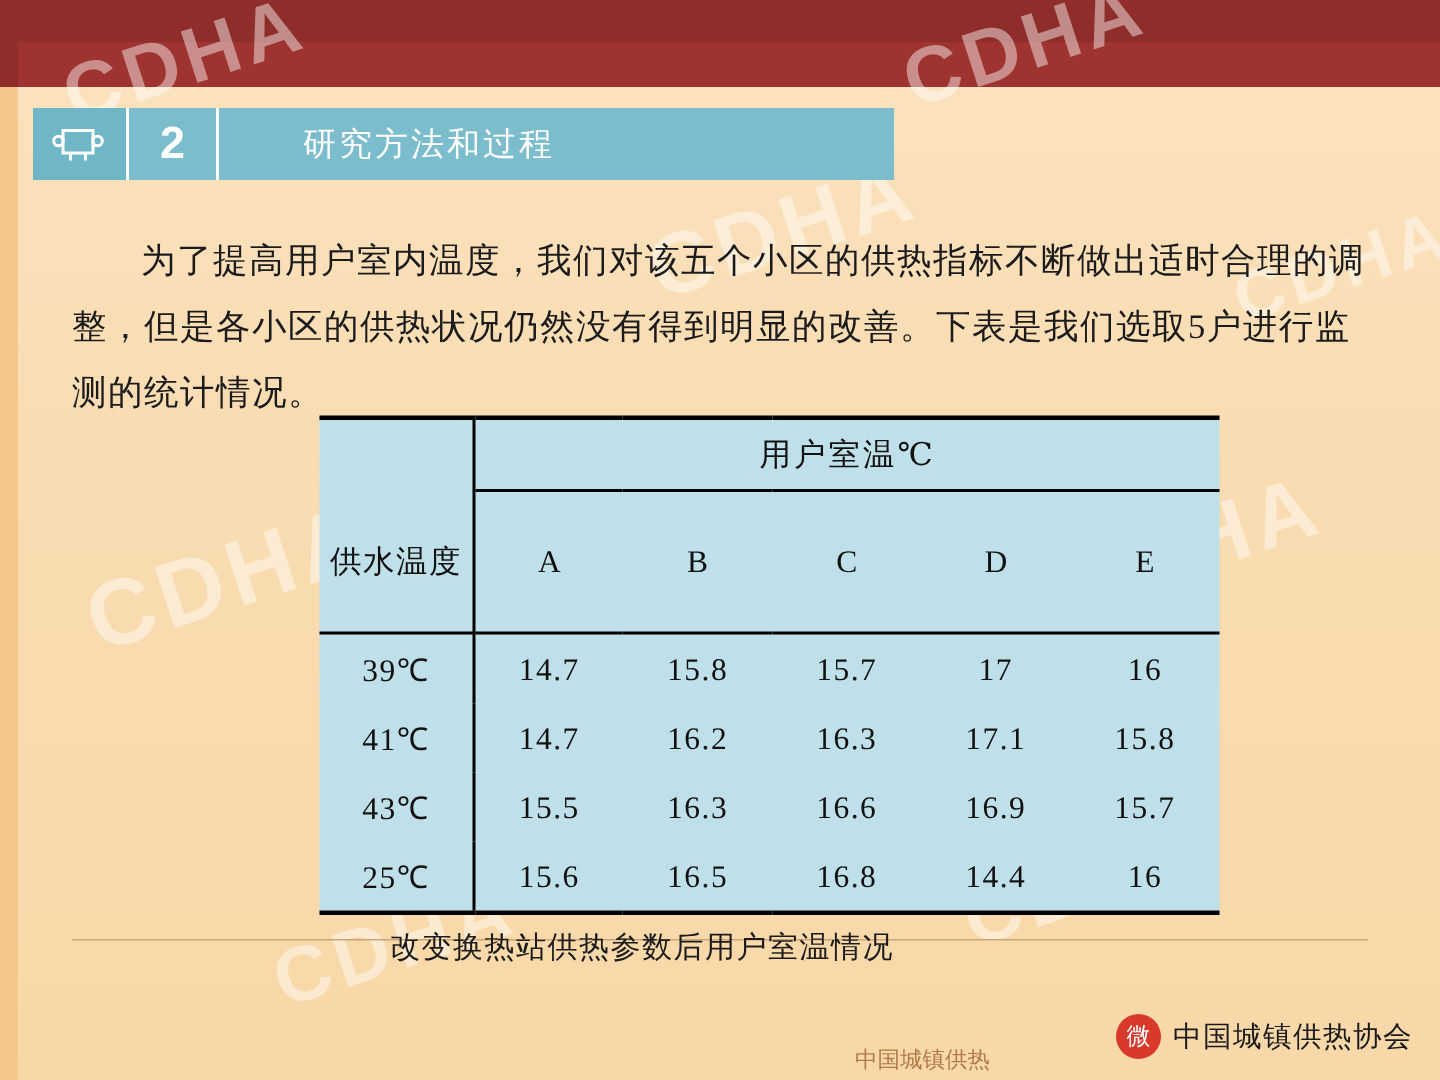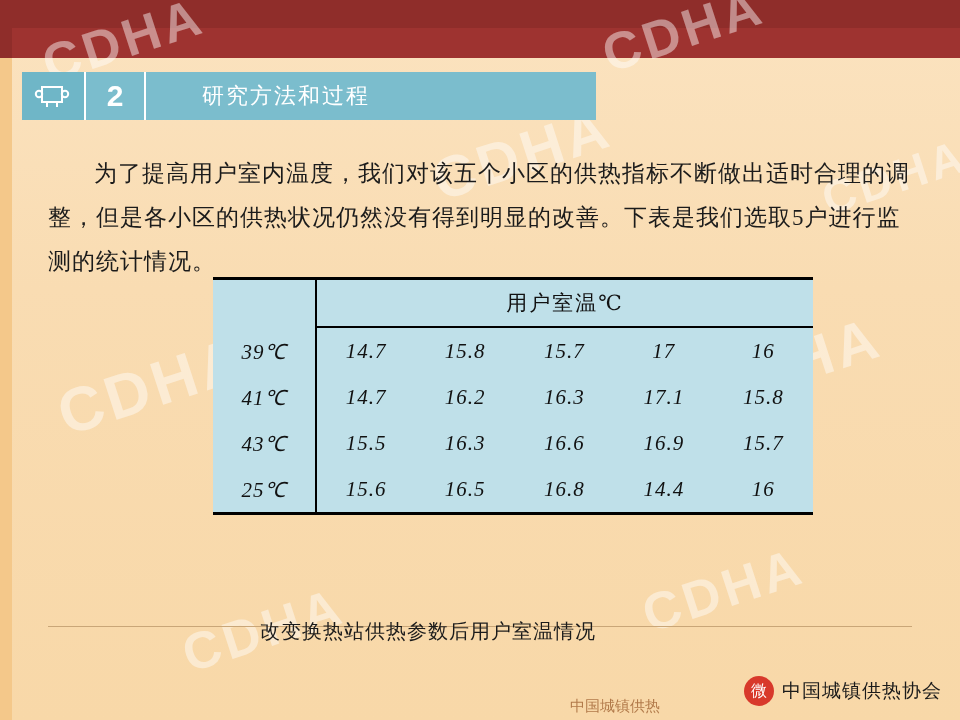--- a/index.html
+++ b/index.html
@@ -172,21 +172,20 @@
     font-family: "Liberation Serif", serif;
   }
   .row-head {
     font-size: 20px;
   }
   .data-row td {
     height: 46px;
     font-size: 21px;
     font-family: "Liberation Serif", serif;
     letter-spacing: 1px;
-    font-style: italic;
   }
   .caption {
     position: absolute;
     top: 618px;
     left: 0;
     width: 856px;
     text-align: center;
     font-size: 20px;
     color: #1b1b1b;
     letter-spacing: 1px;
@@ -268,20 +267,28 @@
 
   <div class="para">为了提高用户室内温度，我们对该五个小区的供热指标不断做出适时合理的调整，但是各小区的供热状况仍然没有得到明显的改善。下表是我们选取5户进行监测的统计情况。</div>
 
   <div class="tbl-wrap">
     <table class="data">
       <tbody>
         <tr>
           <td class="corner-cell b-top b-right"></td>
           <td class="span-head b-top b-under" colspan="5">用户室温℃</td>
         </tr>
+        <tr>
+          <td class="corner-label b-right b-under" rowspan="1">供水温度</td>
+          <td class="col-letter b-under">A</td>
+          <td class="col-letter b-under">B</td>
+          <td class="col-letter b-under">C</td>
+          <td class="col-letter b-under">D</td>
+          <td class="col-letter b-under">E</td>
+        </tr>
 
         <tr class="data-row">
           <td class="row-head b-right">39℃</td>
           <td>14.7</td>
           <td>15.8</td>
           <td>15.7</td>
           <td>17</td>
           <td>16</td>
         </tr>
         <tr class="data-row">

